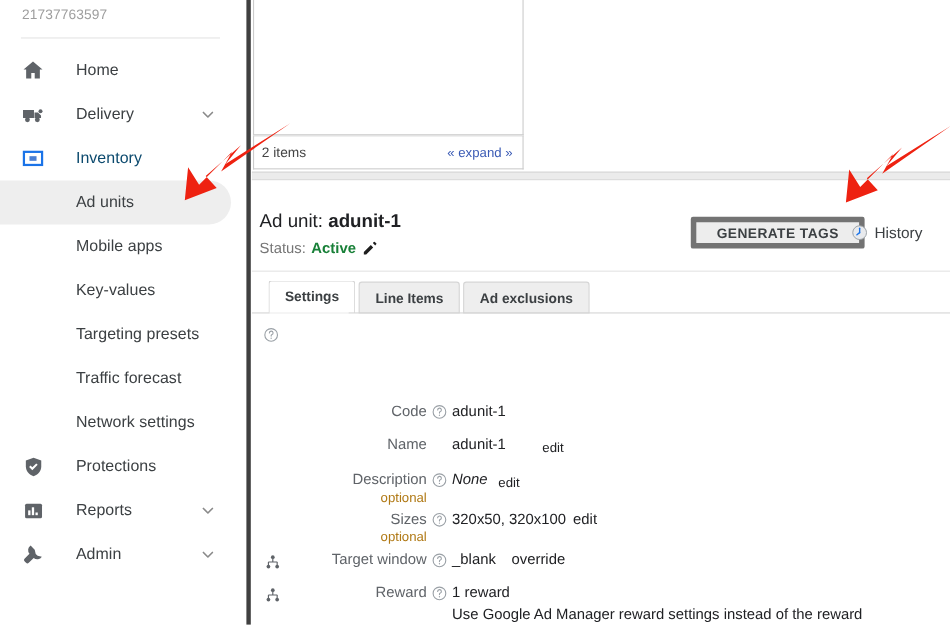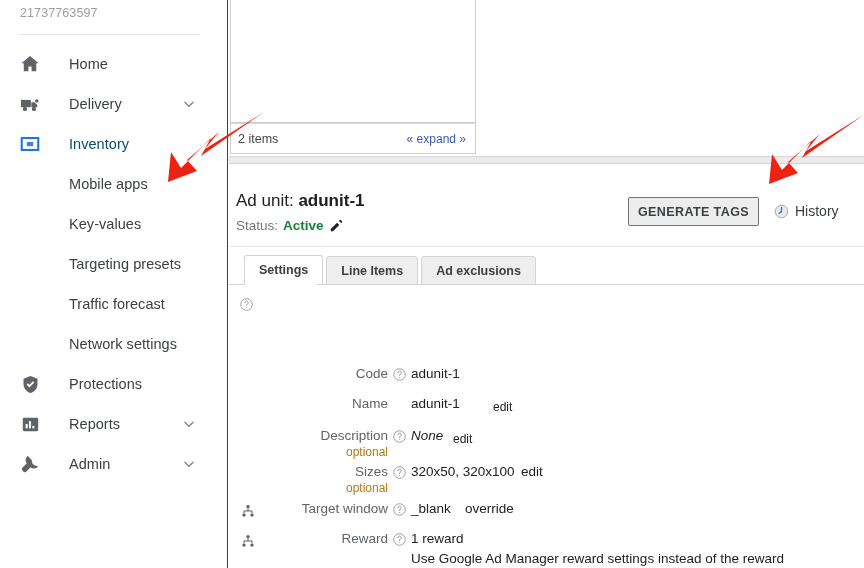--- a/index.html
+++ b/index.html
@@ -7,21 +7,21 @@
     width: 864px; height: 568px;
     font-family: "Liberation Sans", sans-serif;
     background: #ffffff;
     overflow: hidden;
   }
   #app { position: relative; width: 864px; height: 568px; background: #fff; }
 
   
   #sidebar {
     position: absolute; left: 0; top: 0; width: 228px; height: 568px;
-    background: #ffffff; border-right: 1px solid #404040;
+    background: #ffffff; border-right: 4px solid #404040;
   }
   .account-id {
     position: absolute; left: 20px; top: 6px;
     font-size: 12.5px; color: #9e9e9e; letter-spacing: 0.1px;
   }
   .side-divider {
     position: absolute; left: 19px; top: 34px; width: 181px; height: 1px;
     background: #e4e4e4;
   }
   .nav { position: absolute; left: 0; top: 44px; width: 228px; }
@@ -92,22 +92,22 @@
   }
   .dt-title b { font-weight: bold; }
   .dt-status {
     position: absolute; left: 7px; top: 54px; font-size: 13.5px; color: #757575;
     display: flex; align-items: center; gap: 5px; white-space: nowrap;
   }
   .dt-status .val { color: #188038; font-weight: bold; }
   .pencil { display: inline-block; width: 14px; height: 14px; }
 
   .btn-gen {
-    position: absolute; left: 399px; top: 33px; width: 131px; height: 29px;
-    background: #ededed; border: 1px solid #737373; border-radius: 2px;
+    position: absolute; left: 399px; top: 33px; width: 158px; height: 29px;
+    background: #ededed; border: 5px solid #737373; border-radius: 2px;
     font-family: "Liberation Sans", sans-serif;
     font-size: 12.5px; font-weight: bold; color: #3c4043;
     letter-spacing: 0.4px; cursor: pointer;
   }
   .history {
     position: absolute; left: 545px; top: 39px;
     display: flex; align-items: center; gap: 6px;
     font-size: 14px; color: #3c4043; cursor: pointer; white-space: nowrap;
   }
   .hdr-rule {
@@ -213,20 +213,23 @@
       <div class="nav-row active">
         <span class="ico">
           <svg class="gi" width="22" height="22" viewBox="0 0 24 24">
             <rect x="3" y="5.5" width="18" height="13" fill="none" stroke="#1a73e8" stroke-width="2.2"></rect>
             <rect x="8.5" y="9.8" width="7" height="4.6" fill="#4a7fd4"></rect>
           </svg>
         </span>
         <span class="lbl">Inventory</span>
       </div>
 
+      <div class="nav-sub selected">
+        <span class="lbl">Ad units</span>
+      </div>
       <div class="nav-sub">
         <span class="lbl">Mobile apps</span>
       </div>
       <div class="nav-sub">
         <span class="lbl">Key-values</span>
       </div>
       <div class="nav-sub">
         <span class="lbl">Targeting presets</span>
       </div>
       <div class="nav-sub">

